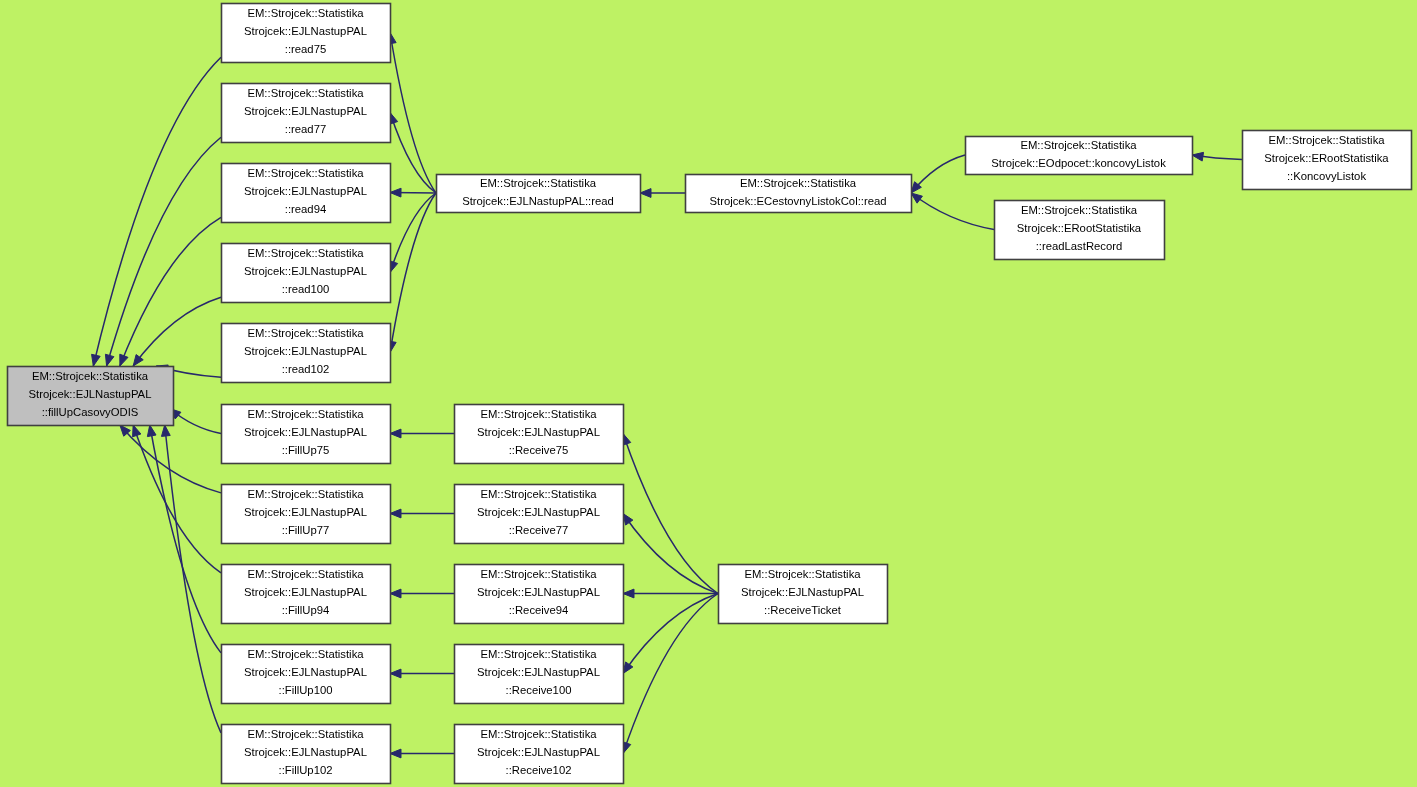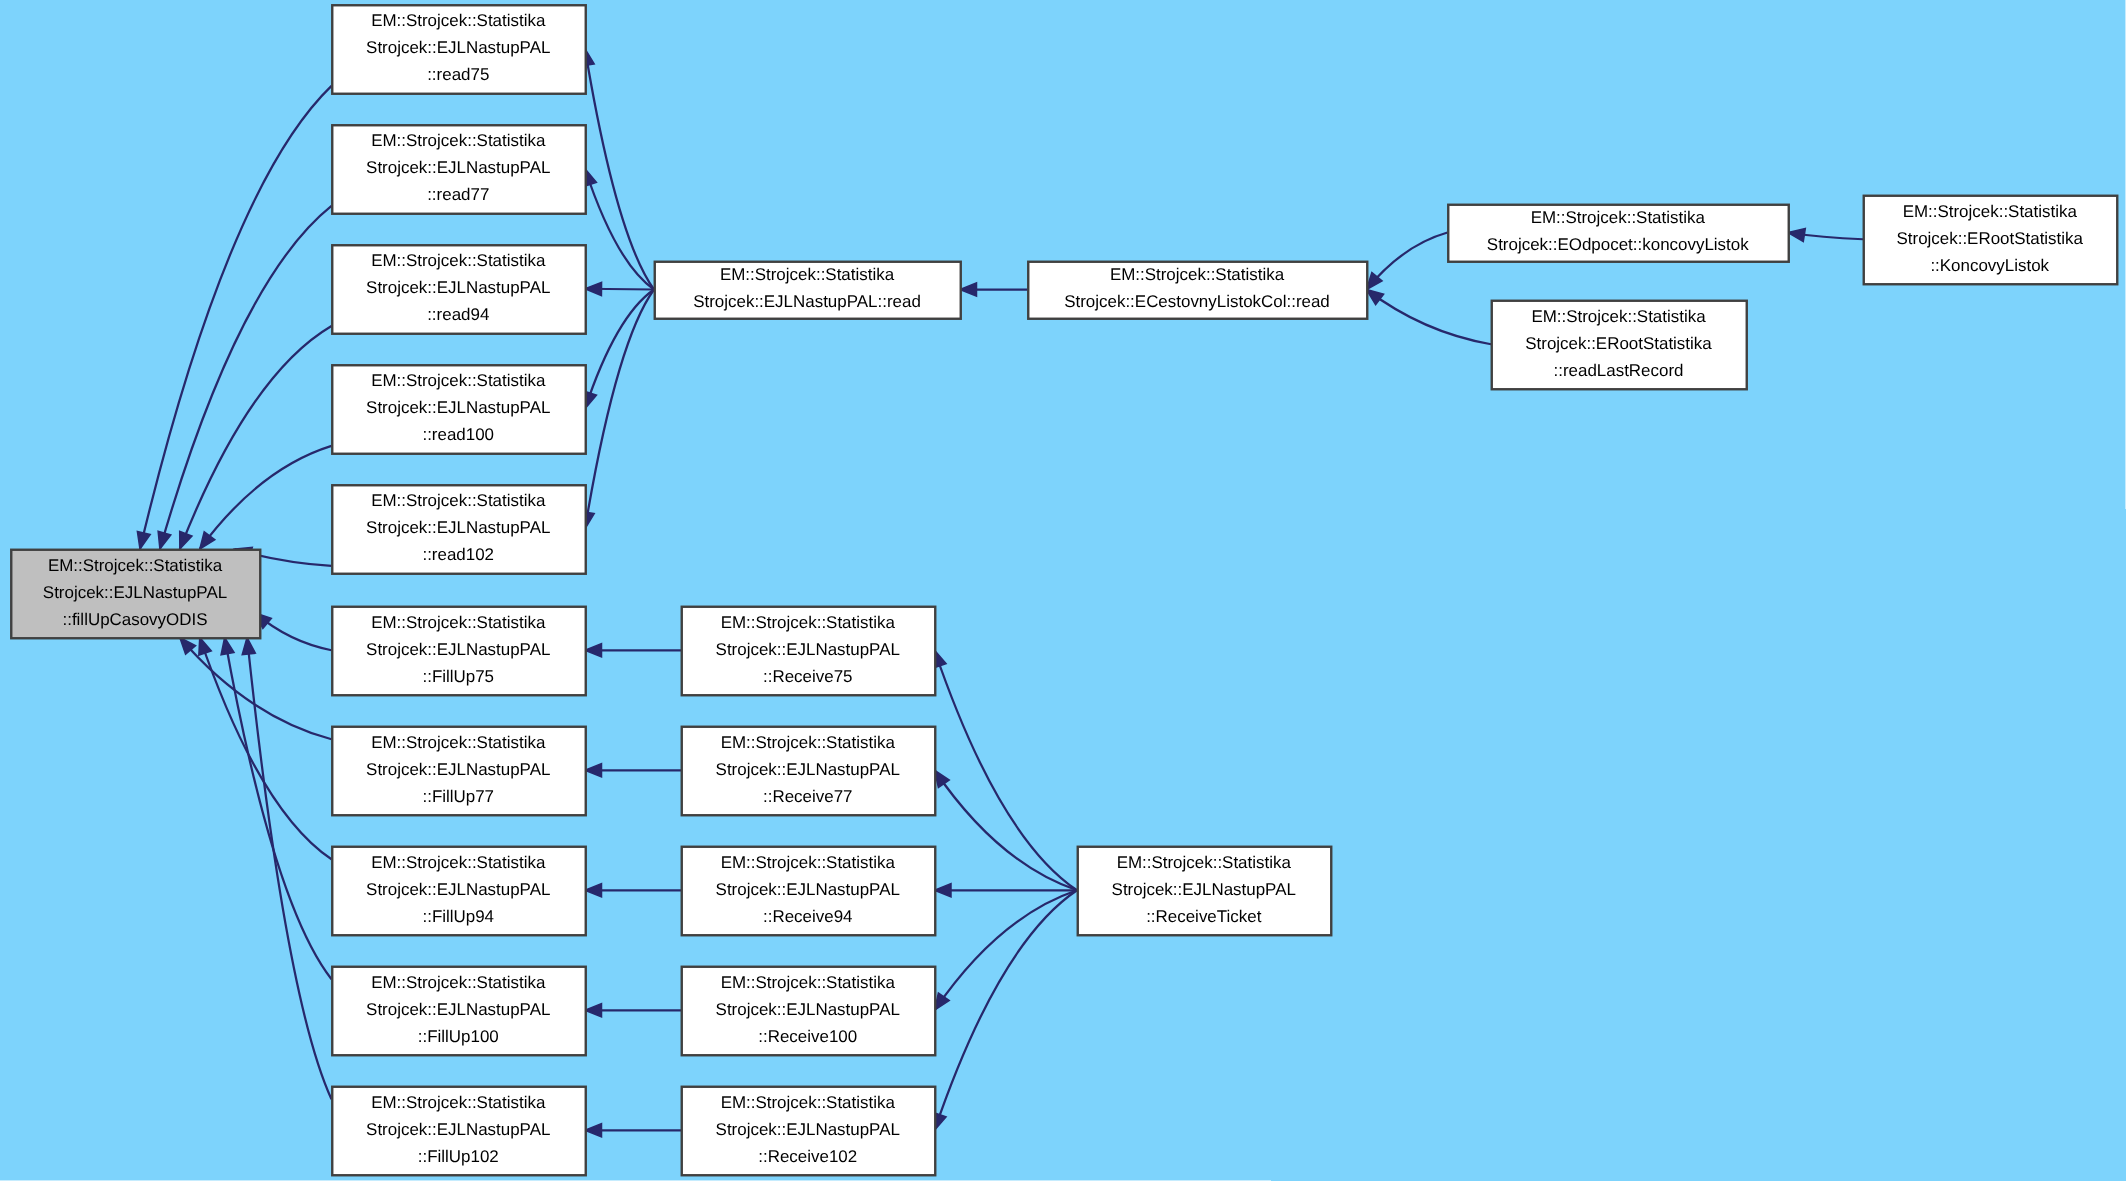--- a/index.html
+++ b/index.html
@@ -4,21 +4,21 @@
 <style>
   html, body {
     margin: 0;
     padding: 0;
     background: #ffffff;
   }
   #canvas-wrap {
     position: relative;
     width: 1417px;
     height: 787px;
-    background: #7dd3fc;
+    background: #bef264;
     overflow: hidden;
     font-family: "Liberation Sans", sans-serif;
   }
   svg#graph {
     display: block;
     width: 1417px;
     height: 787px;
   }
   .node-box {
     fill: #ffffff;

